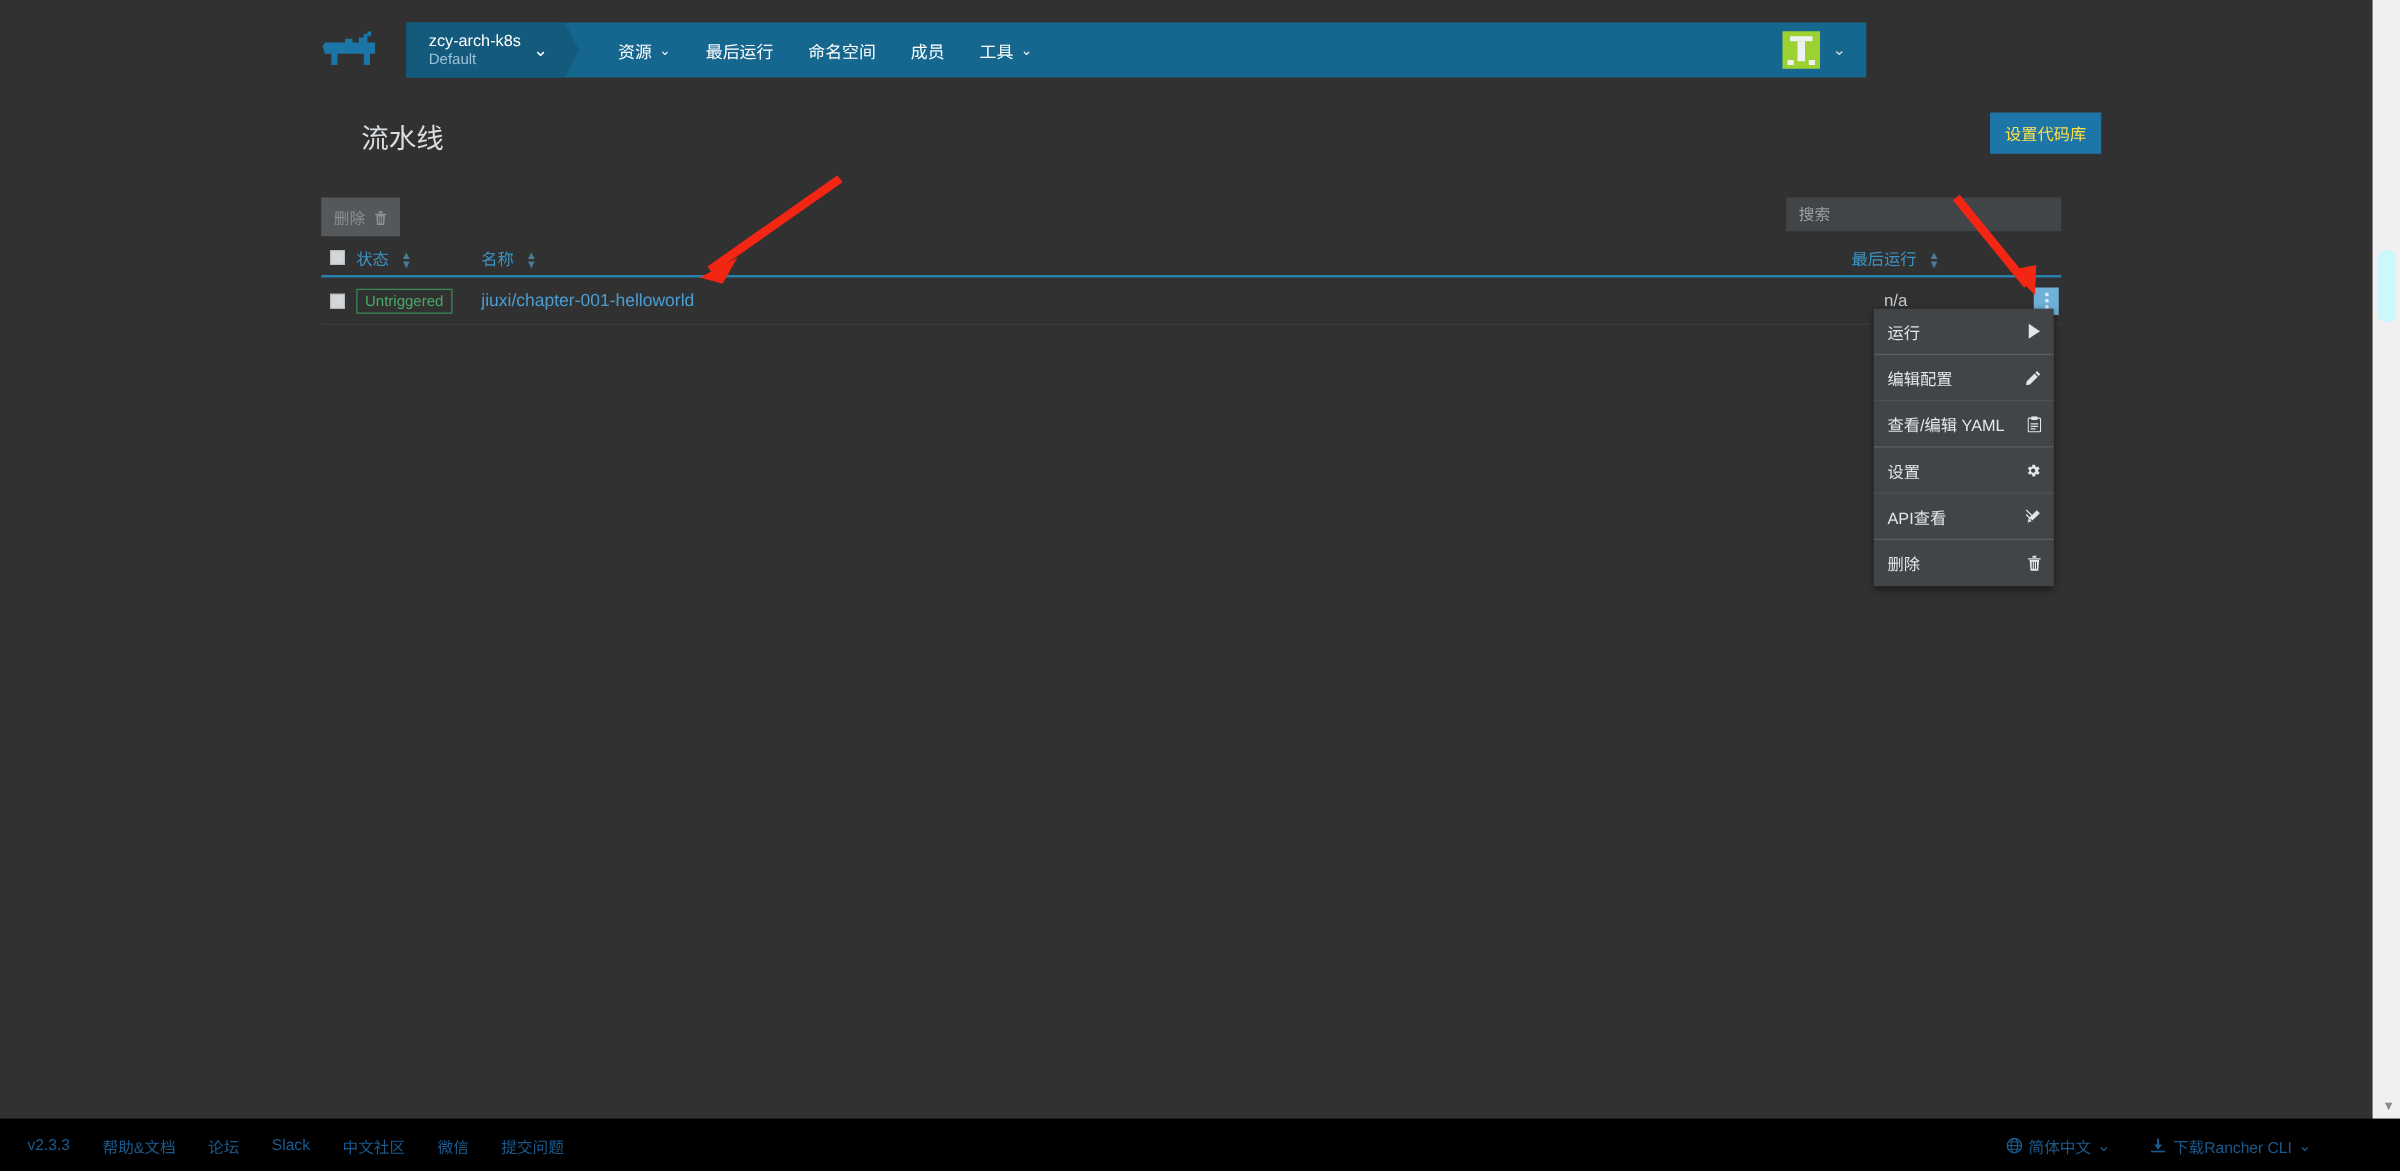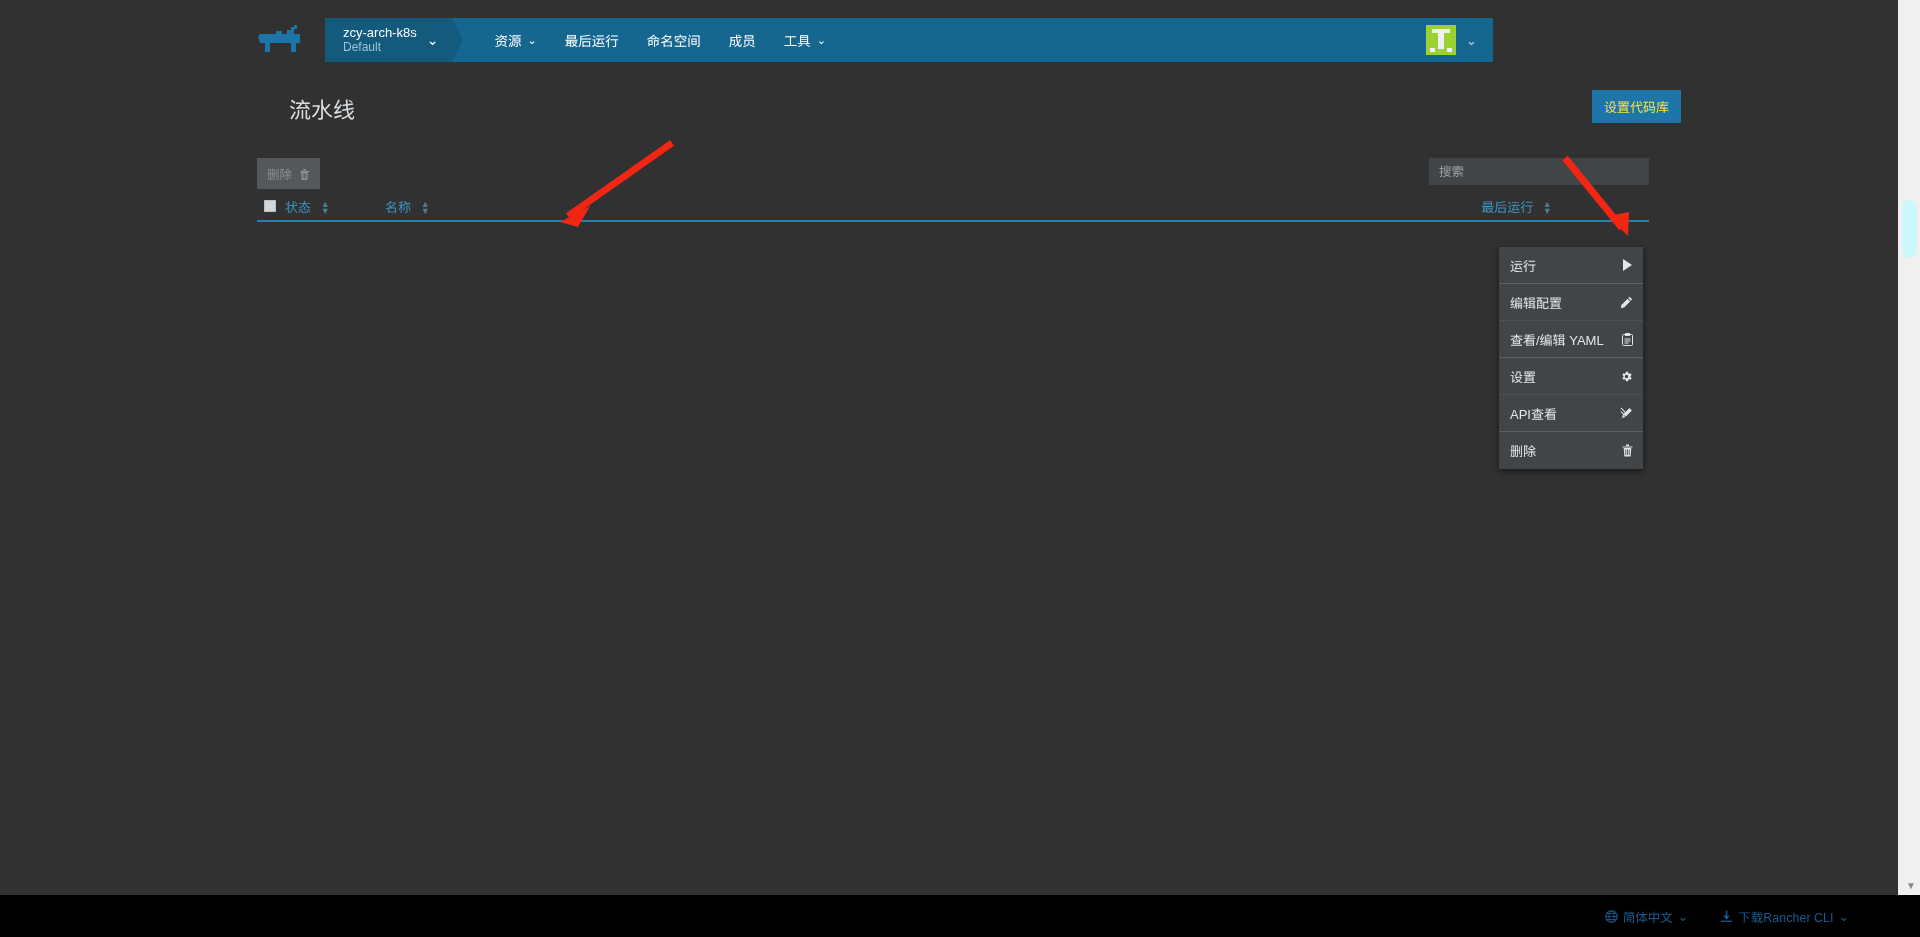--- a/index.html
+++ b/index.html
@@ -401,20 +401,41 @@
         <span>名称</span>
         <span class="sort"><span>▲</span><span>▼</span></span>
       </div>
       <div class="c-last">
         <span>最后运行</span>
         <span class="sort"><span>▲</span><span>▼</span></span>
       </div>
       <div class="c-act"></div>
     </div>
 
+    <div class="t-row">
+      <div class="c-check">
+        <span class="chk"></span>
+      </div>
+      <div class="c-state">
+        <span class="badge">Untriggered</span>
+      </div>
+      <div class="c-name">
+        <a class="link">jiuxi/chapter-001-helloworld</a>
+      </div>
+      <div class="c-last">
+        <span class="cell-text">n/a</span>
+      </div>
+      <div class="c-act">
+        <button class="act-btn">
+          <i></i>
+            <i></i>
+            <i></i>
+        </button>
+      </div>
+    </div>
   </div>
 
   <div class="ctx-menu">
 
     <div class="ctx-item sep-strong">
       <span>运行</span>
       <span class="ctx-ico">
         <svg width="11" height="12" viewBox="0 0 11 12">
             <path fill="#e2e6e8" d="M1 0l9 6-9 6z"></path>
           </svg>
@@ -471,20 +492,29 @@
       </span>
     </div>
   </div>
 
   <div class="vscroll">
     <div class="vthumb"></div>
     <div class="vscroll-arrow" style="bottom:4px;">▼</div>
   </div>
 
   <div class="footer">
+    <div class="foot-left">
+      <a>v2.3.3</a>
+      <a>帮助&amp;文档</a>
+      <a>论坛</a>
+      <a>Slack</a>
+      <a>中文社区</a>
+      <a>微信</a>
+      <a>提交问题</a>
+    </div>
 
     <div class="foot-right">
       <a>
         <svg width="13" height="13" viewBox="0 0 16 16">
           <circle cx="8" cy="8" r="7" fill="none" stroke="#1b5a8f" stroke-width="1.3"></circle>
           <ellipse cx="8" cy="8" rx="3.2" ry="7" fill="none" stroke="#1b5a8f" stroke-width="1.1"></ellipse>
           <path stroke="#1b5a8f" stroke-width="1.1" d="M1.2 8h13.6M2.4 4.4h11.2M2.4 11.6h11.2"></path>
         </svg>
         <span>简体中文</span>
         <span>⌄</span>

